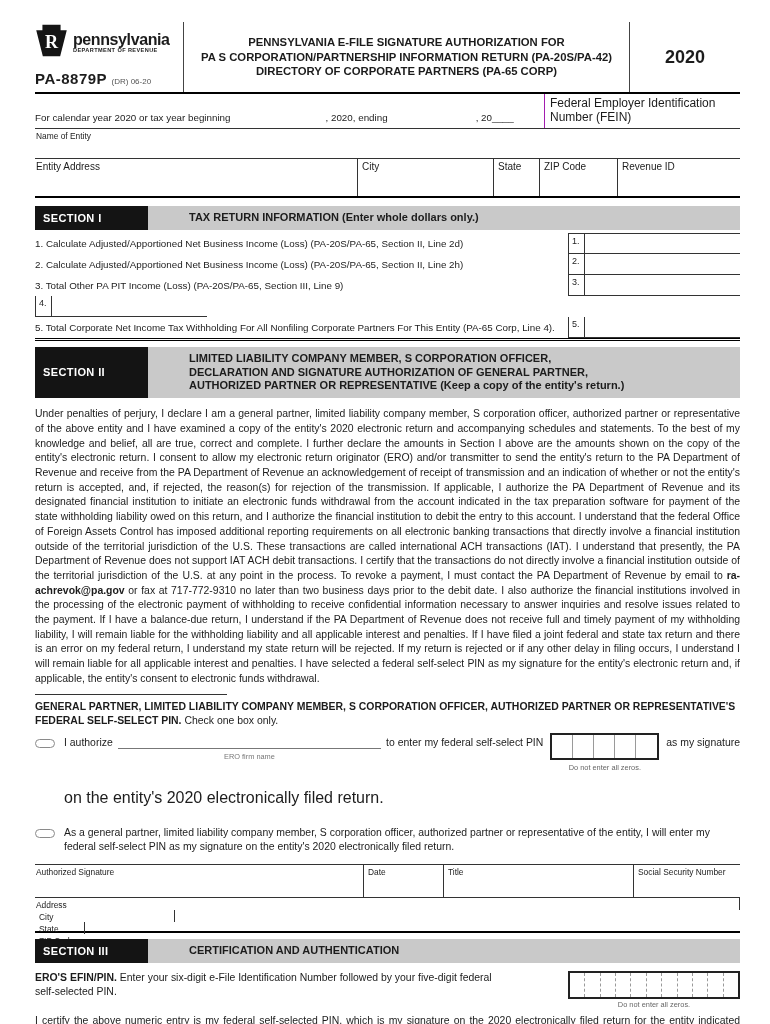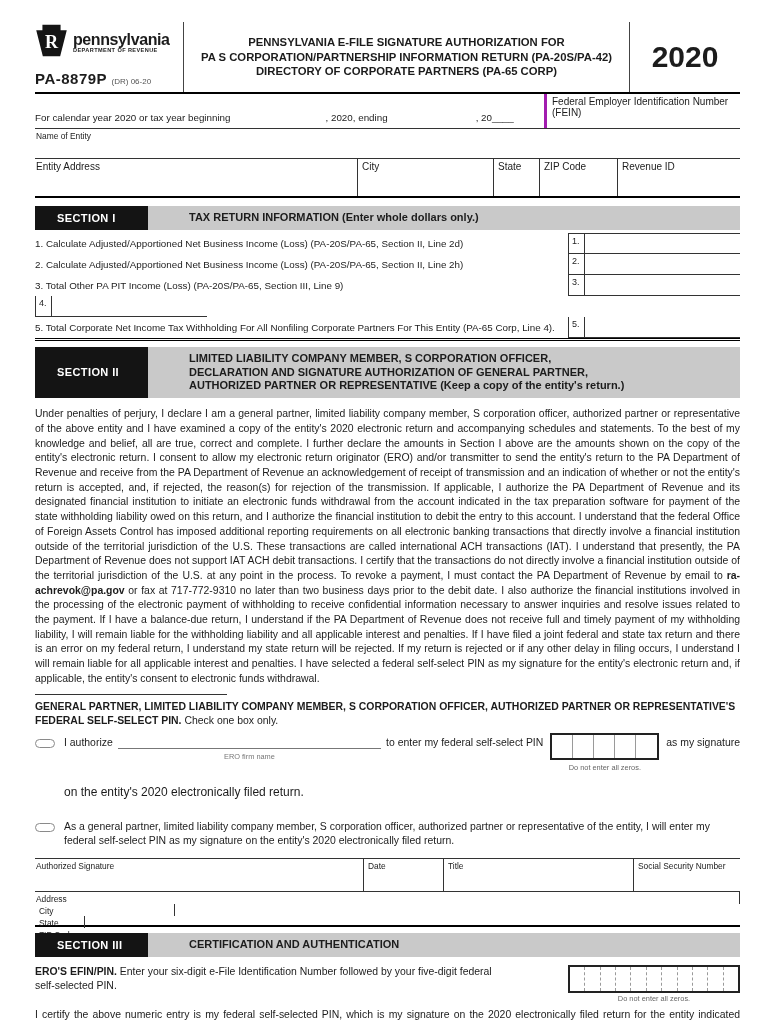--- a/index.html
+++ b/index.html
@@ -13,42 +13,42 @@
   .logo-row { display:flex; align-items:center; gap:5px; }
   .brand-name { font-weight:bold; font-size:16px; letter-spacing:-0.4px; line-height:15px; }
   .brand-sub { font-size:5.6px; font-weight:bold; letter-spacing:0.4px; }
   .form-no-row { margin-top:9px; white-space:nowrap; }
   .form-no { font-weight:bold; font-size:15px; letter-spacing:0.5px; }
   .form-rev { font-size:8px; color:#555; }
   .hdr-mid { flex:1; border-left:1px solid #444; border-right:1px solid #444;
              display:flex; flex-direction:column; justify-content:center; text-align:center;
              font-weight:bold; font-size:11.3px; line-height:14.5px; padding:4px 8px; }
   .hdr-right { width:110px; display:flex; align-items:center; justify-content:center;
-               font-weight:bold; font-size:30px; }
+               font-weight:bold; font-size:18px; }
 
   
   .cal-row { display:flex; border-bottom:1px solid #333; min-height:35px; }
   .cal-left { flex:1; display:flex; align-items:flex-end; padding-bottom:5px; font-size:9.8px; }
   .cal-gap1 { width:95px; } .cal-gap2 { width:88px; }
-  .fein-box { width:196px; border-left:3px solid #a21caf; padding:2px 0 2px 5px; font-size:10px; }
+  .fein-box { width:196px; border-left:1px solid #a21caf; padding:2px 0 2px 5px; font-size:12px; }
   .name-row { border-bottom:1px solid #333; height:30px; font-size:8.4px; padding:2px 0 0 1px; }
   .addr-row { display:flex; height:37px; font-size:10px; }
   .addr-cell { padding:2px 0 0 4px; border-right:1px solid #333; }
   .addr-cell:last-child { border-right:none; }
   .c-address { flex:1; padding-left:1px; }
   .c-city { width:136px; } .c-state { width:46px; } .c-zip { width:78px; } .c-revid { width:122px; }
 
   .rule-dbl { height:3px; border-top:1.6px solid #000; border-bottom:1.2px solid #000; }
   .rule-heavy { border-top:2.4px solid #000; }
   .rule-part { border-top:1.6px solid #333; width:192px; margin:7px 0 5px 0; }
 
   
   .secbar { display:flex; background:#c9c9c9; align-items:stretch; }
   .seclabel { background:#141414; color:#fff; font-weight:bold; width:113px; font-size:11px;
-              letter-spacing:0.4px; display:flex; align-items:center; padding-left:22px; }
+              letter-spacing:0.4px; display:flex; align-items:center; padding-left:8px; }
   .sectitle { flex:1; font-weight:bold; font-size:11px; padding:5px 20px 5px 41px;
               display:flex; flex-direction:column; justify-content:center; line-height:13.8px; }
   .mt8 { margin-top:8px; } .mt6 { margin-top:6px; }
 
   
   .s1-rows { margin-top:3px; }
   .s1-row { display:flex; align-items:stretch; height:21px; }
   .s1-text { flex:1; font-size:9.8px; display:flex; align-items:center; }
   .s1-group { width:172px; display:flex; border-bottom:1px solid #333; }
   .s1-row:first-child .s1-group { border-top:1px solid #333; }
@@ -63,21 +63,21 @@
   
   .opt { display:flex; align-items:flex-start; font-size:10.45px; line-height:14.5px; }
   .pill { width:20px; min-width:20px; height:9px; border:1.5px solid #8a8a8a; border-radius:5px;
           margin-top:3px; margin-right:9px; background:#fff; }
   .opt1-line1 { display:flex; align-items:flex-start; flex:1; }
   .blank { flex:1; min-width:150px; border-bottom:1.6px solid #777; margin:0 5px; height:13px;
            position:relative; }
   .blank-caption { position:absolute; top:14px; left:0; right:0; text-align:center;
                    font-size:7.4px; color:#777; }
   .nowrap { white-space:nowrap; }
-  .opt1-line2 { margin-left:29px; margin-top:10px; font-size:12px; }
+  .opt1-line2 { margin-left:29px; margin-top:16px; font-size:16px; }
 
   .grid-wrap { margin:-3px 7px 0 7px; }
   .pin-grid { display:flex; border:2px solid #222; background:#fff; }
   .pin-cell { width:21px; height:23px; border-right:1px solid #9a9a9a; }
   .pin-cell:last-child { border-right:none; }
   .grid-note { font-size:7.4px; color:#666; text-align:center; margin-top:1px; }
 
   
   .sig-table { margin-top:9px; border-top:1px solid #333; }
   .sig-row { display:flex; height:33px; font-size:8.4px; border-bottom:1px solid #333; }

